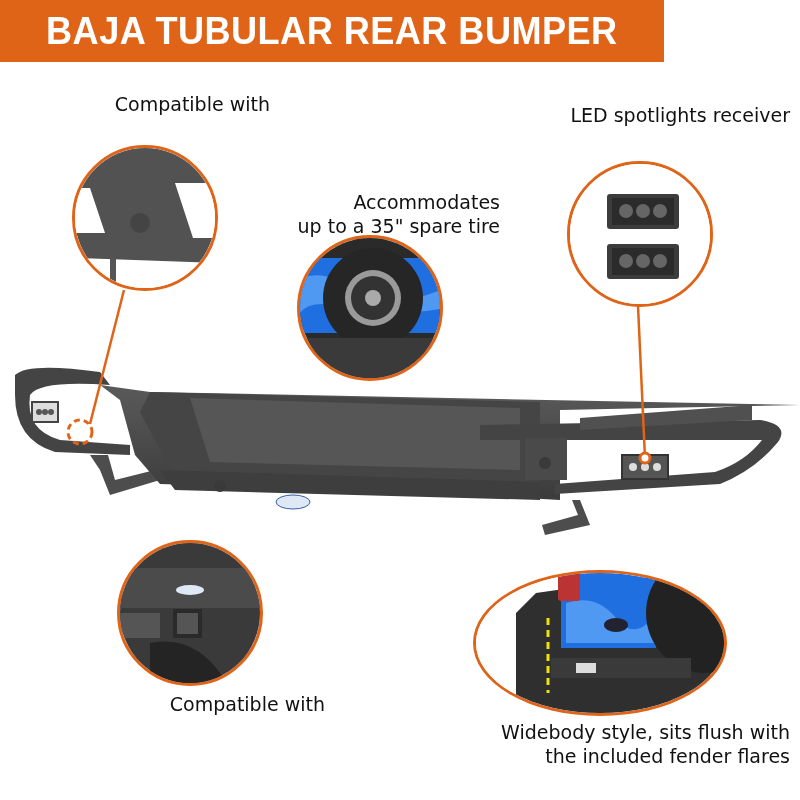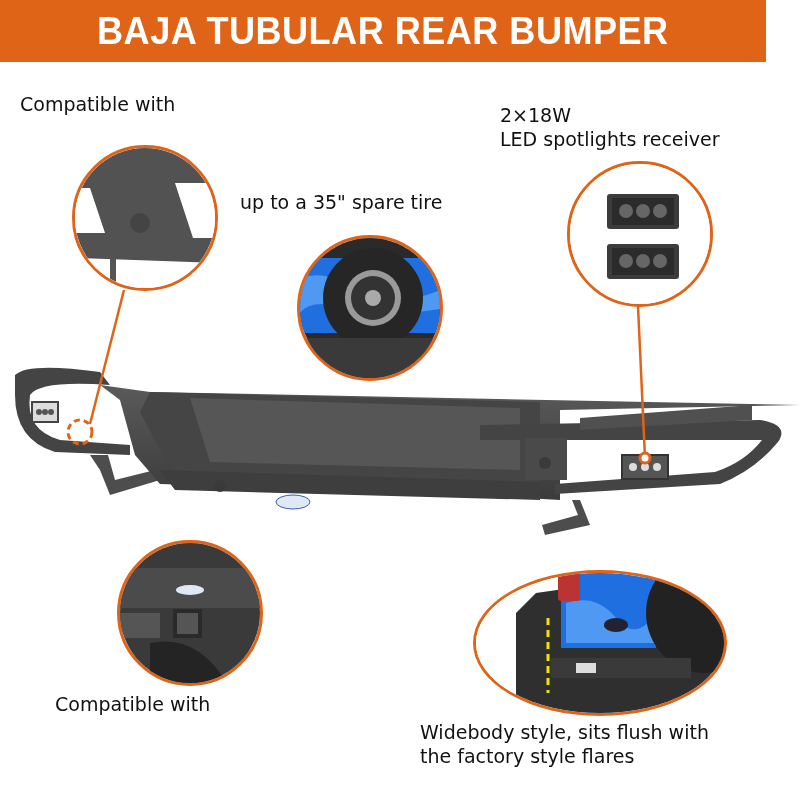--- a/index.html
+++ b/index.html
@@ -1,46 +1,46 @@
 <!DOCTYPE html>
 <html><head>
 <meta charset="utf-8">
 <style>
   * { margin:0; padding:0; box-sizing:border-box; }
   html, body { width:800px; height:800px; background:#ffffff; overflow:hidden; }
   body { position:relative; font-family:"DejaVu Sans", sans-serif; color:#111; }
-  .banner { position:absolute; left:0; top:0; width:766px; height:62px; background:#E06418; display:flex; align-items:center; justify-content:center; }
+  .banner { position:absolute; left:0; top:0; width:664px; height:62px; background:#E06418; display:flex; align-items:center; justify-content:center; }
   .banner h1 { color:#fff; font-family:"Liberation Sans", sans-serif; font-weight:700; font-size:38px; letter-spacing:0.5px; transform:scaleX(0.95); }
-  .caption { position:absolute; text-align:left; font-size:19px; line-height:24px; color:#111; font-family:"DejaVu Sans", sans-serif; white-space:nowrap; }
+  .caption { position:absolute; text-align:right; font-size:19px; line-height:24px; color:#111; font-family:"DejaVu Sans", sans-serif; white-space:nowrap; }
   .circle { position:absolute; border:3px solid #E06418; border-radius:50%; overflow:hidden; background:#fff; }
   svg.overlay { position:absolute; left:0; top:0; }
 </style>
 </head>
 <body>
 
 <div class="banner">
   <h1>BAJA TUBULAR REAR BUMPER</h1>
 </div>
 
 <div class="caption" style="left:20px; top:92px; width:250px;">
   <div>Compatible with</div>
 </div>
 <div class="caption" style="left:240px; top:190px; width:260px;">
+  <div>Accommodates</div>
   <div>up to a 35" spare tire</div>
 </div>
 <div class="caption" style="left:500px; top:103px; width:290px;">
-  <div>2×18W</div>
   <div>LED spotlights receiver</div>
 </div>
 <div class="caption" style="left:55px; top:692px; width:270px;">
   <div>Compatible with</div>
 </div>
 <div class="caption" style="left:420px; top:720px; width:370px;">
   <div>Widebody style, sits flush with</div>
-  <div>the factory style flares</div>
+  <div>the included fender flares</div>
 </div>
 
 <svg class="overlay" width="800" height="800">
   <defs>
     <linearGradient id="g1" x1="0" y1="0" x2="0" y2="1">
       <stop offset="0" stop-color="#5a5a5a"></stop>
         <stop offset="1" stop-color="#3b3b3b"></stop>
     </linearGradient>
   </defs>
   <g>

